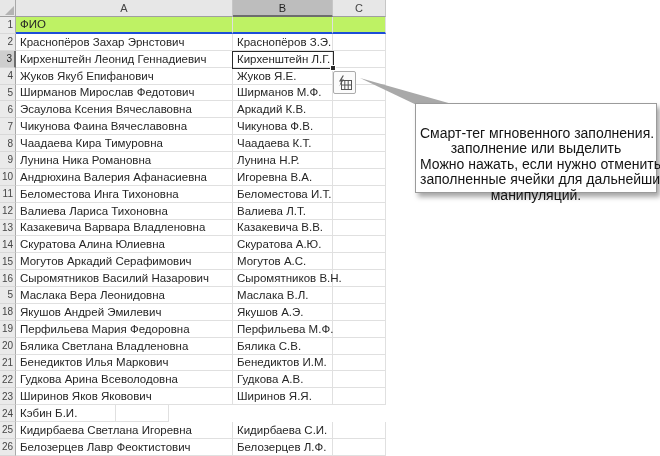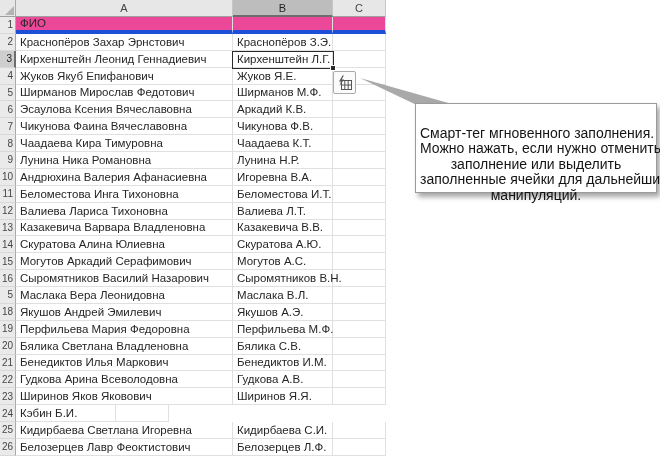--- a/index.html
+++ b/index.html
@@ -38,21 +38,21 @@
     border-right:1px solid #a9a9a9;border-bottom:1px solid #d8d8d8;
     font-size:10px;color:#454545;display:flex;align-items:center;
     justify-content:flex-end;padding-right:2px;
   }
   .rownum.selected{background:#cecece;border-right:2px solid #6d6d6d;color:#1c1c1c;}
   .cell{
     box-sizing:border-box;border-right:1px solid #e0e0e0;border-bottom:1px solid #e0e0e0;
     font-size:11.5px;color:#262626;display:flex;align-items:center;
     padding-left:4px;white-space:nowrap;overflow:visible;background:transparent;
   }
-  .row.header-row .cell{border-bottom:4px solid #1d4ed8;background:#ec4899;}
+  .row.header-row .cell{border-bottom:2px solid #1d4ed8;background:#bef264;}
 
   
   .selection{
     position:absolute;left:232px;top:50.6px;width:101.5px;height:18px;
     border:1.5px solid #2a2a2a;box-sizing:border-box;background:transparent;
   }
   .fill-handle{
     position:absolute;right:-3px;bottom:-3px;width:4px;height:4px;
     background:#2a2a2a;border:1px solid #ffffff;
   }
@@ -267,19 +267,19 @@
     </svg>
   </div>
 
   <svg class="leader-svg" viewBox="0 0 660 456">
     <polygon points="360,78 452,104 444,118" fill="#a9a9a9"></polygon>
   </svg>
 
   <div class="callout">
 
   <div class="callout-line">Смарт-тег мгновенного заполнения.</div>
+      <div class="callout-line">заполнение или выделить</div>
       <div class="callout-line">Можно нажать, если нужно отменить</div>
-      <div class="callout-line">заполнение или выделить</div>
       <div class="callout-line">заполненные ячейки для дальнейших</div>
       <div class="callout-line">манипуляций.</div>
     </div>
 
 </div>
 
 </body></html>

